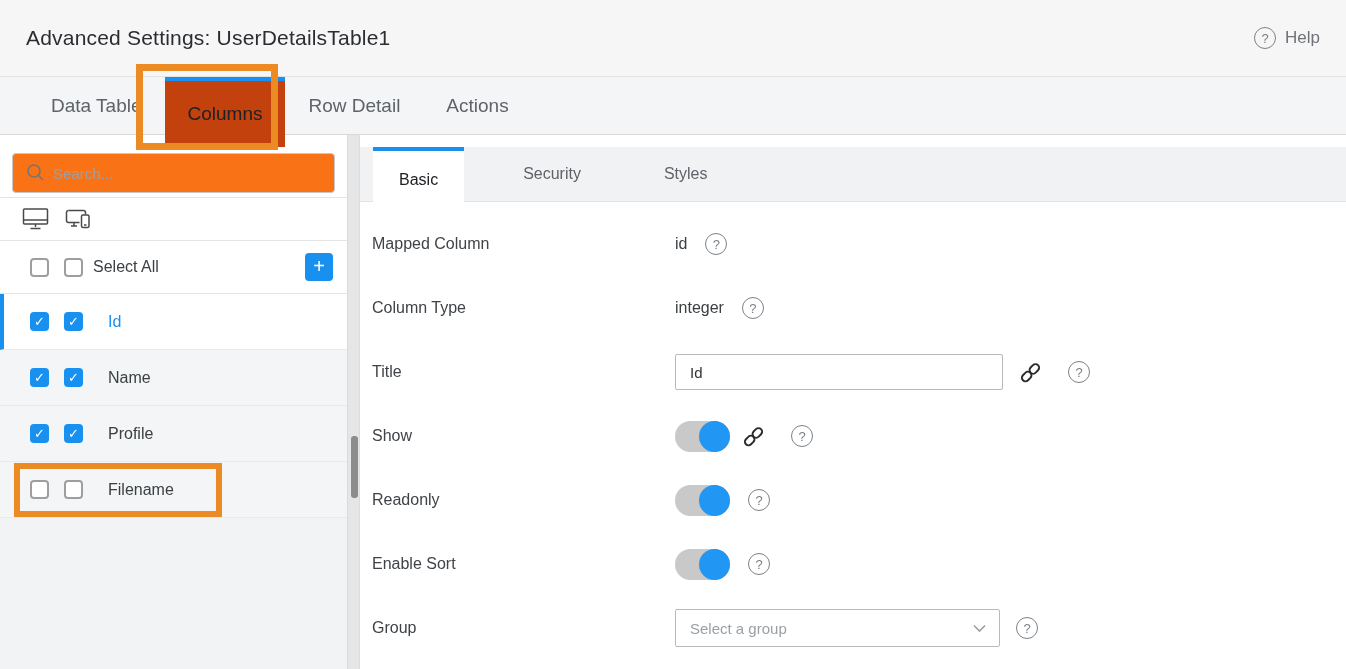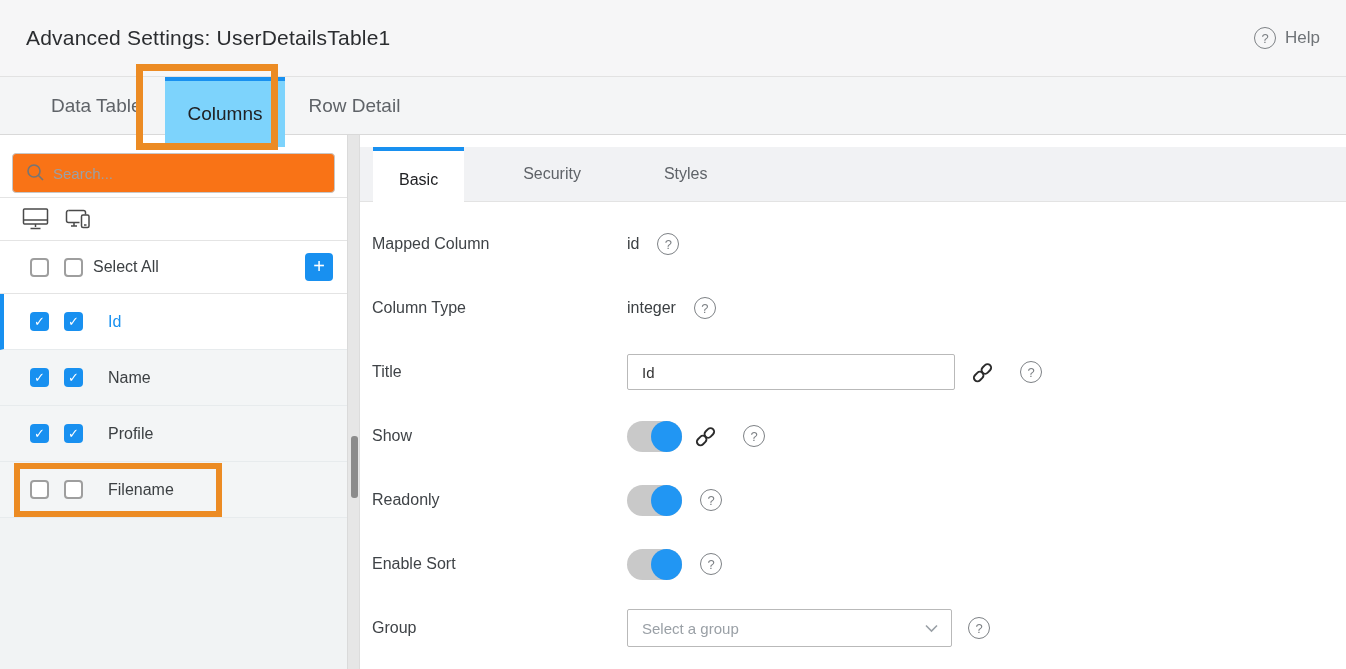--- a/index.html
+++ b/index.html
@@ -26,21 +26,21 @@
   
   .tabrow {
     height:58px; background:#f4f5f6; border-bottom:1px solid #d9d9d9;
     display:flex; align-items:stretch; padding-left:28px; position:relative;
   }
   .mtab {
     padding:0 23px; display:flex; align-items:center;
     color:#5f6368; font-size:19px; cursor:pointer; white-space:nowrap;
   }
   .mtab.active {
-    background:#7dd3fc; border-top:4px solid #1890f0; color:#202124;
+    background:#c2410c; border-top:4px solid #1890f0; color:#202124;
     height:70px; margin-bottom:-13px; z-index:2; align-self:flex-start;
   }
 
   
   .bodyrow { display:flex; height:534px; }
 
   
   .sidebar { width:347px; background:#fff; display:flex; flex-direction:column; }
   .searcharea { height:63px; padding:18px 12px 0 12px; position:relative; border-bottom:1px solid #e4e4e4; }
   .searchbox { position:relative; }
@@ -87,21 +87,21 @@
   
   .content { flex:1; background:#fff; display:flex; flex-direction:column; }
   .ptabs { margin-top:12px; height:55px; background:#f1f2f4;
     border-bottom:1px solid #e3e3e3; display:flex; align-items:stretch; padding-left:13px;gap:35px; }
   .ptab { padding:0 24px; display:flex; align-items:center; color:#5f6368;
     font-size:16px; cursor:pointer; }
   .ptab.active { background:#fff; border-top:4px solid #1890f0; color:#202124;
     height:61px; margin-bottom:-6px; z-index:2; align-self:flex-start; padding:0 26px; }
 
   .form { padding:10px 0 0 12px; }
-  .frow { height:64px; display:flex; align-items:center; }
+  .frow { height:64px; display:flex; align-items:center;gap:48px; }
   .flabel { width:255px; font-size:16px; color:#3f4347; flex:0 0 auto; }
   .fctrl { display:flex; align-items:center; }
   .fvalue { font-size:16px; color:#3c4043; }
   .help { margin-left:18px; }
 
   .txtinput {
     width:328px; height:36px; border:1px solid #b9b9b9; border-radius:2px;
     padding:0 14px; font-size:15px; color:#333; outline:none; font-family:inherit;
   }
   .linkicon { margin-left:16px; display:flex; cursor:pointer; }
@@ -134,20 +134,21 @@
   <div class="help">
     <span class="ring">?</span>
     <span>Help</span>
   </div>
 </div>
 
 <div class="tabrow">
   <div class="mtab">Data Table</div>
   <div class="mtab active">Columns</div>
   <div class="mtab">Row Detail</div>
+  <div class="mtab">Actions</div>
 </div>
 
 <div class="bodyrow">
 
   <div class="sidebar">
 
     <div class="searcharea">
       <div class="searchbox">
         <span class="mag">
           <svg width="22" height="22" viewBox="0 0 22 22" fill="none" stroke="#757575" stroke-width="1.6">

